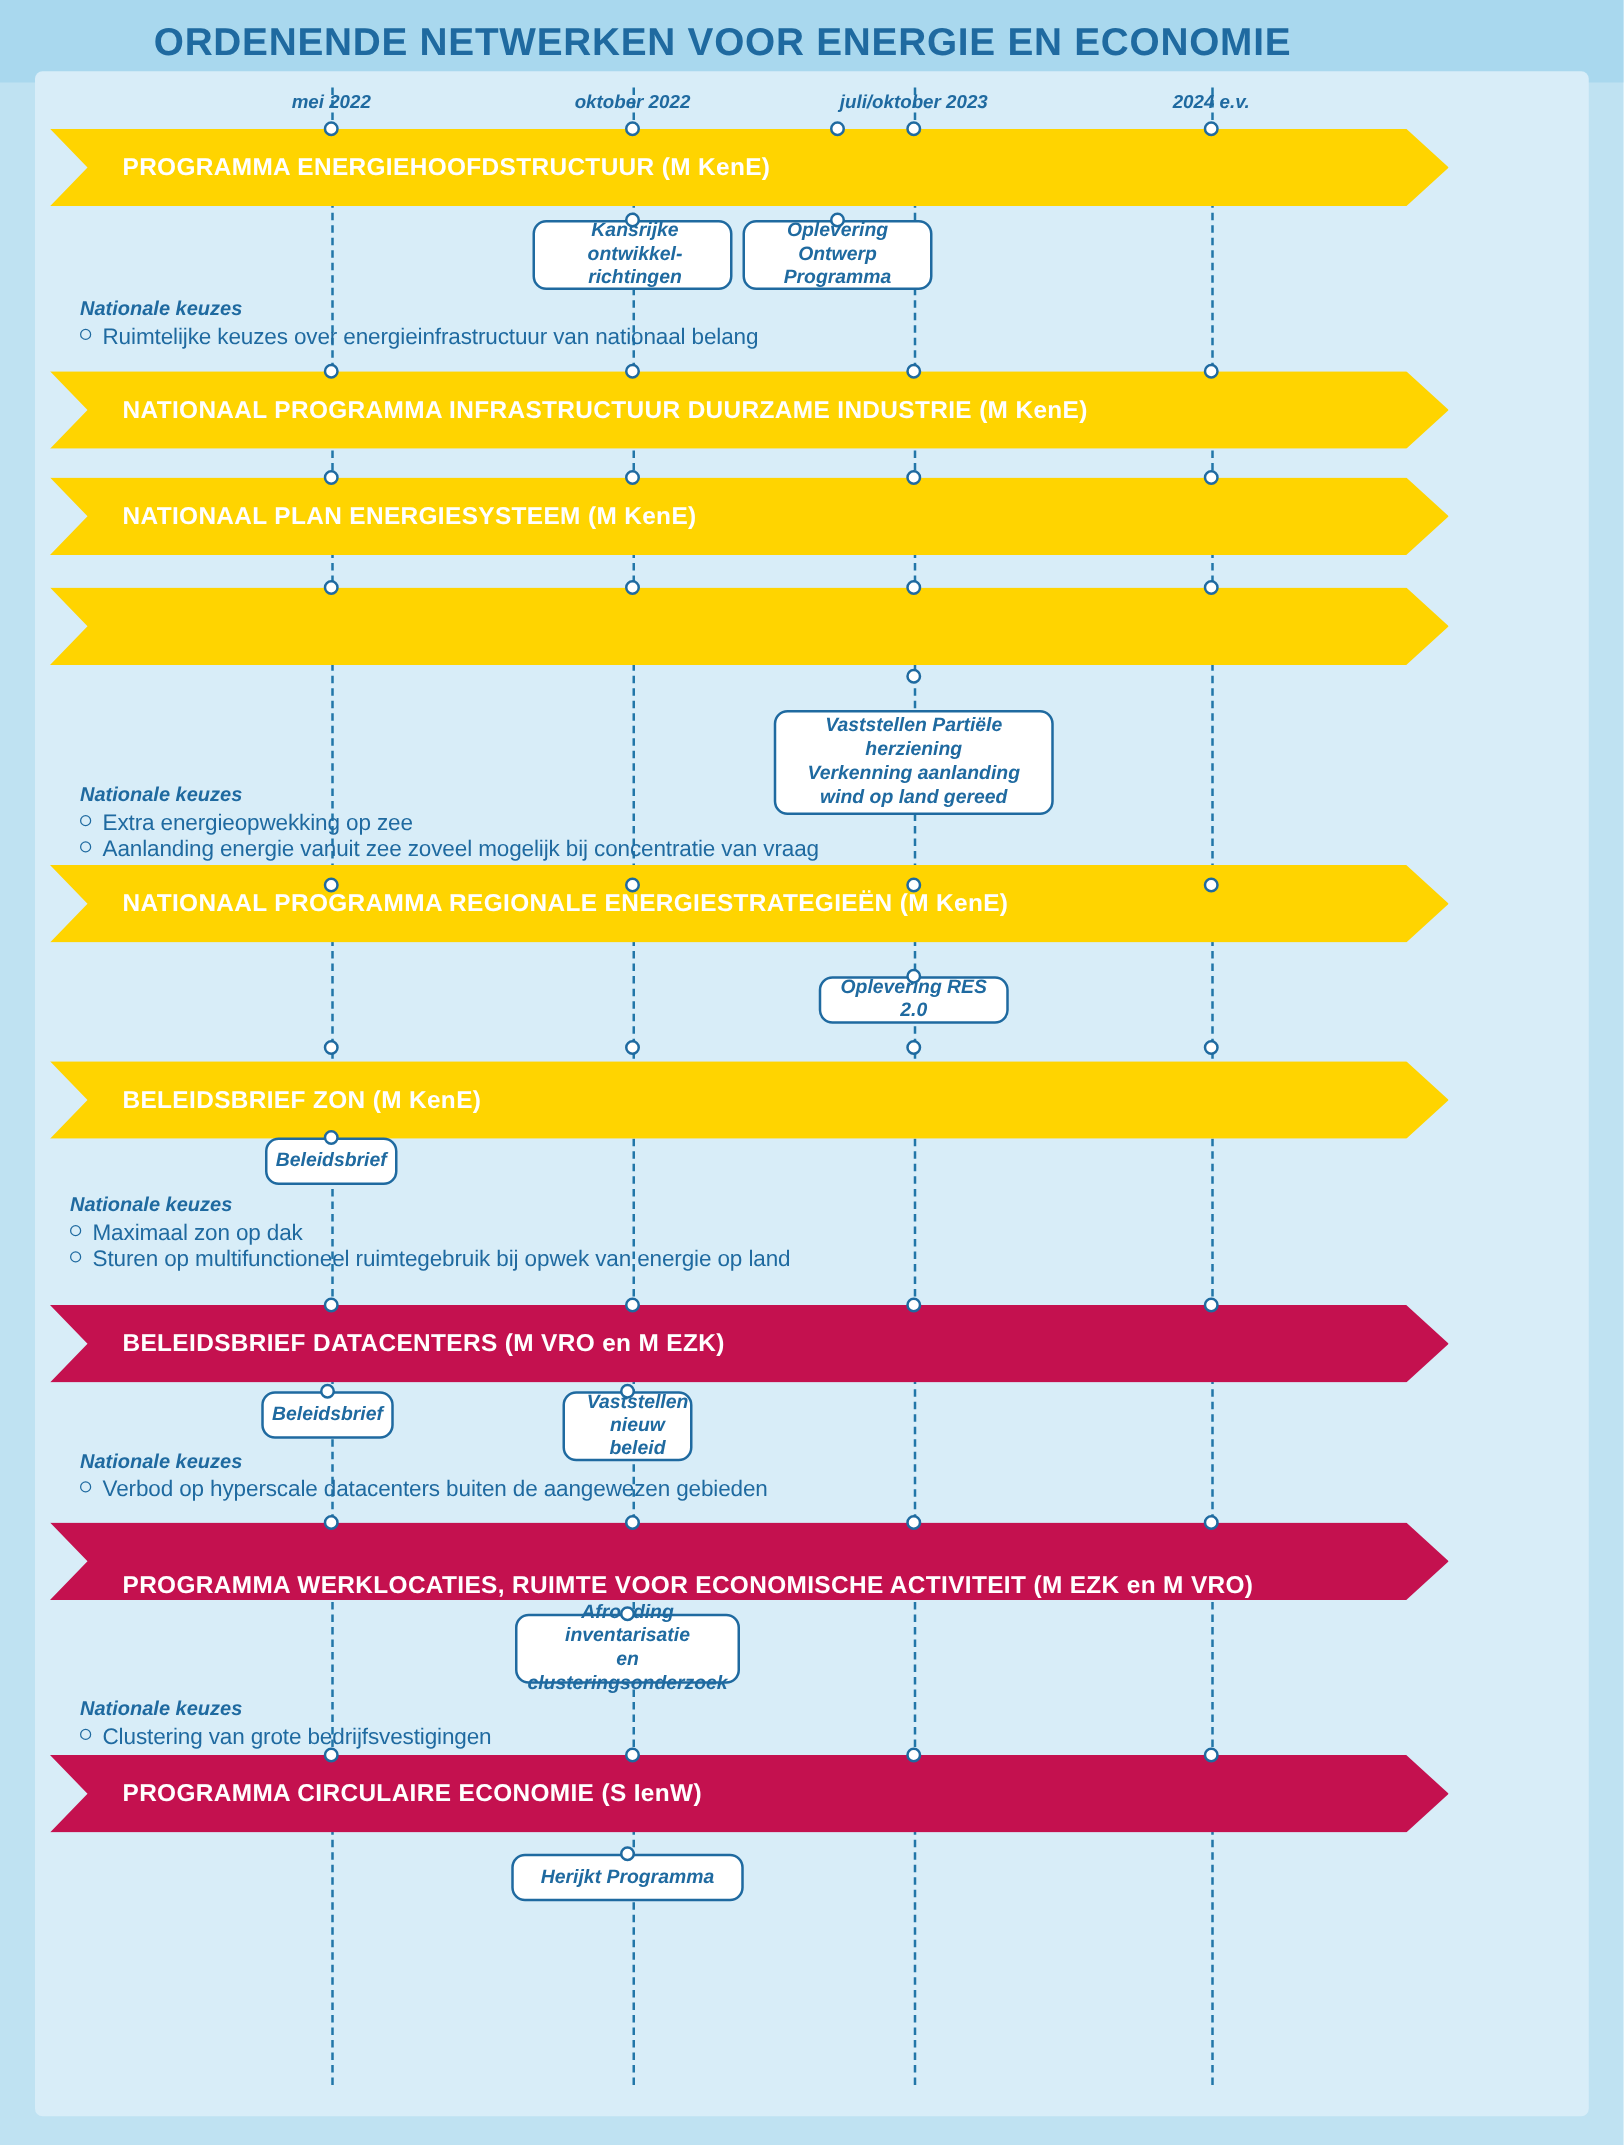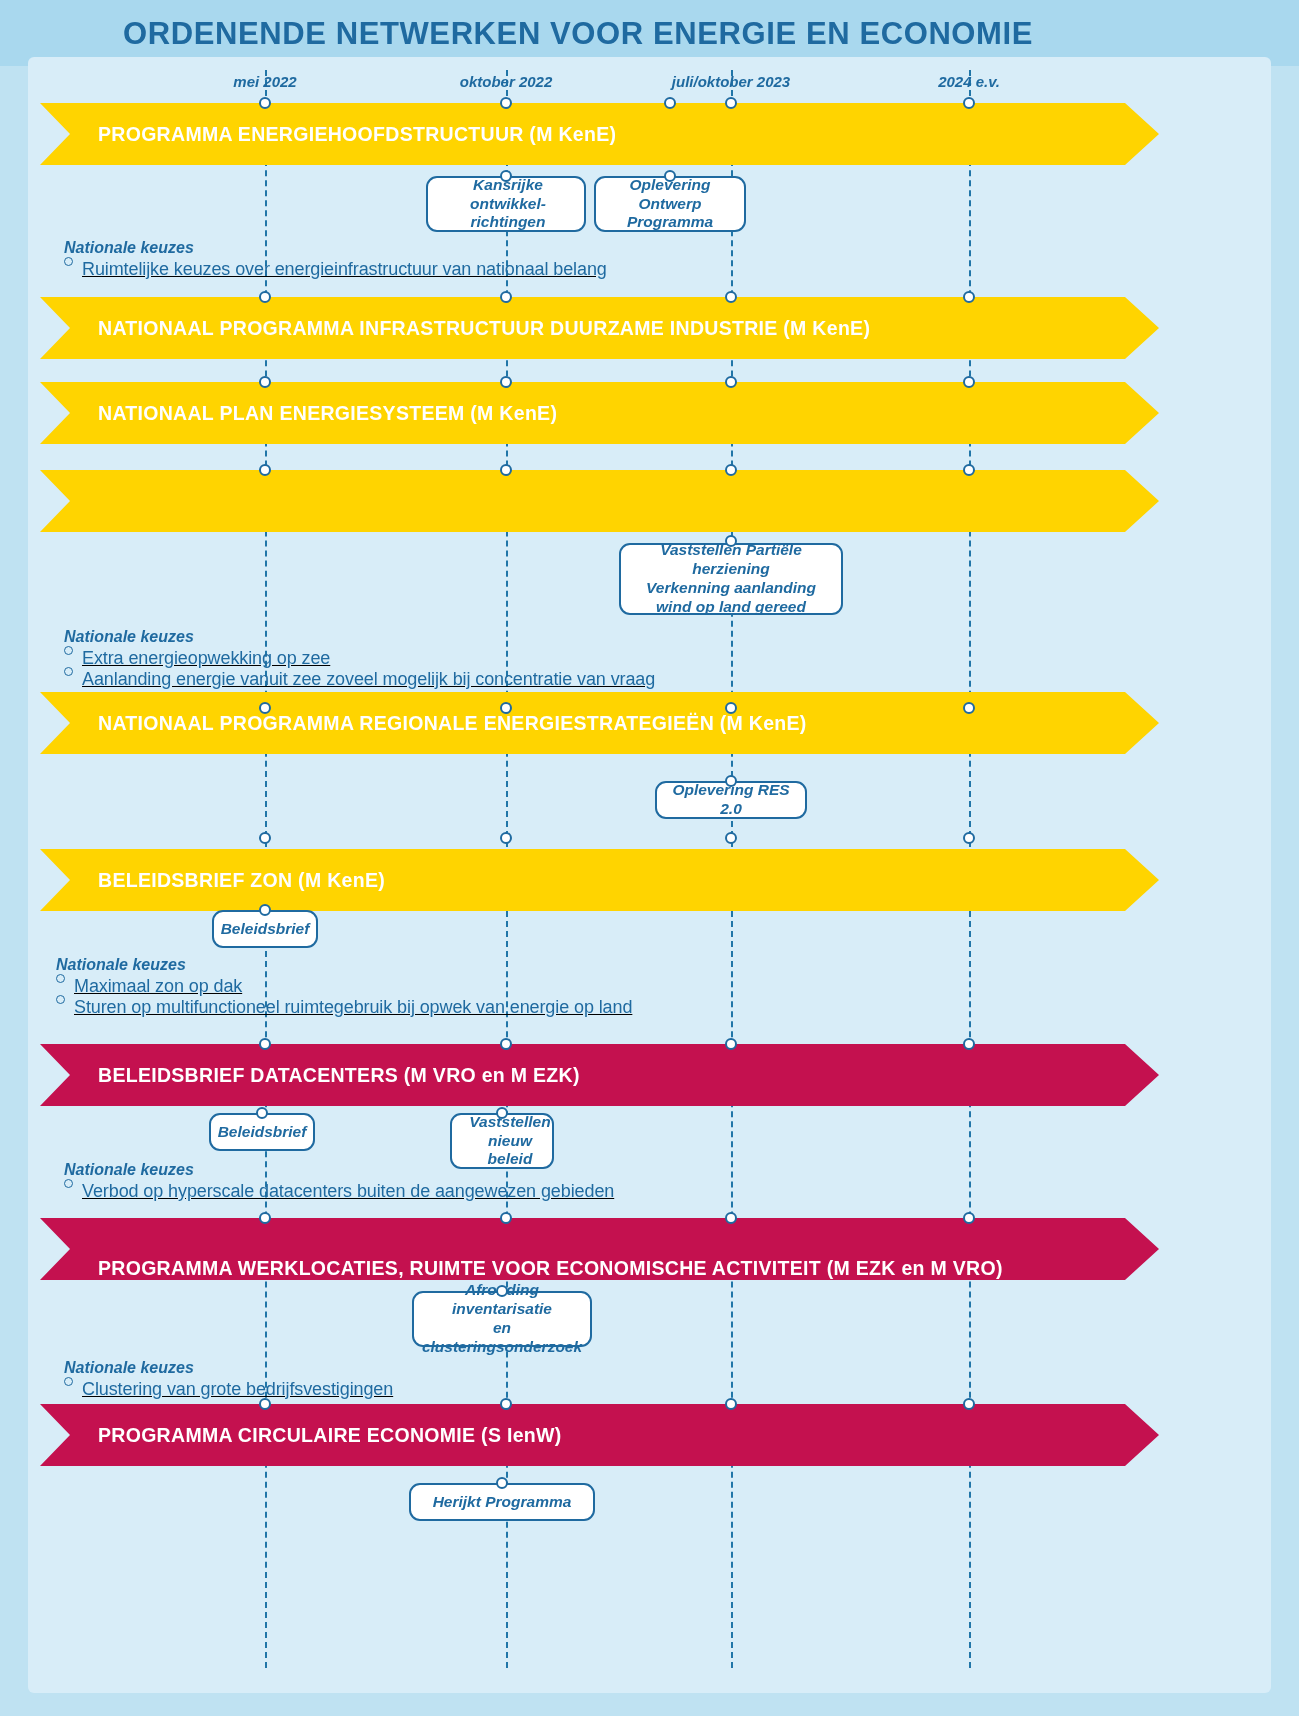--- a/index.html
+++ b/index.html
@@ -142,24 +142,23 @@
   .keuzes-title {
     font-size: 16px;
     font-style: italic;
     font-weight: bold;
     color: #1f6aa0;
     margin-bottom: 2px;
     white-space: nowrap;
   }
   .keuze-row {
     display: flex;
-    align-items: flex-start;
+    align-items: center;
     gap: 9px;
     white-space: nowrap;
-    text-decoration: underline;
   }
   .keuze-bullet {
     display: inline-block;
     width: 9px;
     height: 9px;
     border-radius: 50%;
     border: 1.8px solid #1f6aa0;
     background: transparent;
     flex: none;
     position: relative;
@@ -232,21 +231,21 @@
       <div class="node" style="left: 506px; top: 382px;"></div>
       <div class="node" style="left: 731px; top: 382px;"></div>
       <div class="node" style="left: 969px; top: 382px;"></div>
       <div class="bar yellow" style="left: 40px; top: 470px; width: 1119px;">
         <div class="bar-shape"></div>
       </div>
       <div class="node" style="left: 265px; top: 470px;"></div>
       <div class="node" style="left: 506px; top: 470px;"></div>
       <div class="node" style="left: 731px; top: 470px;"></div>
       <div class="node" style="left: 969px; top: 470px;"></div>
-      <div class="callout" style="left: 731px; top: 543px; width: 224px; height: 72px; align-items: center;">
+      <div class="callout" style="left: 731px; top: 568px; width: 224px; height: 84px; align-items: center;">
         <span>Vaststellen Partiële herziening<br>Verkenning aanlanding<br>wind op land gereed</span>
       </div>
       <div class="node" style="left: 731px; top: 541px;"></div>
       <div class="keuzes" style="left: 64px; top: 628px;">
         <div class="keuzes-title">Nationale keuzes</div>
         <div class="keuze-row">
           <span class="keuze-bullet"></span>
           <span class="keuze-text">Extra energieopwekking op zee</span>
         </div>
         <div class="keuze-row">

